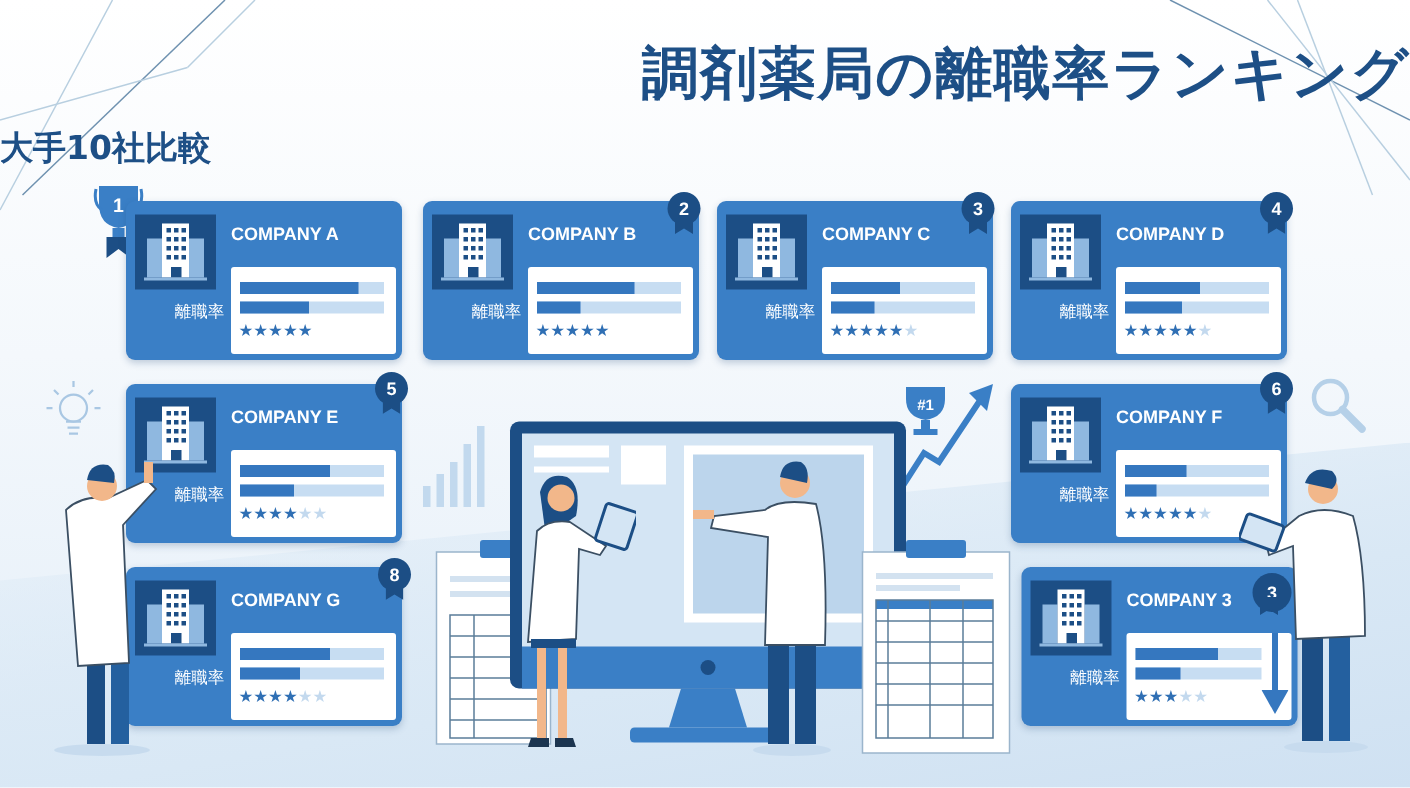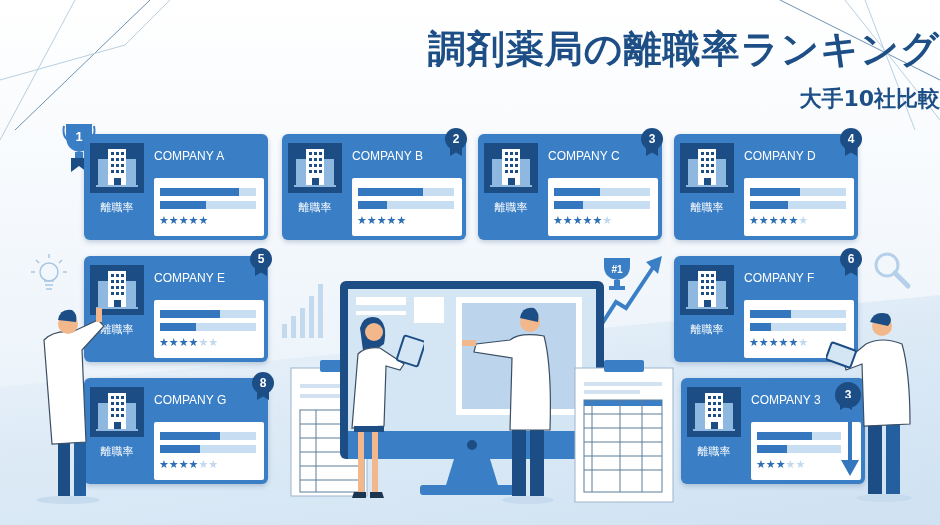--- a/index.html
+++ b/index.html
@@ -13,39 +13,39 @@
     position: absolute; left: 0; right: 0; bottom: 0; height: 230px;
     background: linear-gradient(170deg, rgba(214,230,245,0) 0%, #d9e8f5 60%, #cfe1f2 100%);
     clip-path: polygon(0 40%, 100% 0, 100% 100%, 0 100%);
   }
   svg.lines { position: absolute; left: 0; top: 0; }
   .title {
     position: absolute; left: 0; width: 940px; top: 24px; text-align: right;
     font-size: 38px; font-weight: bold; color: #1d4f86; letter-spacing: 1px;
   }
   .subtitle {
-    position: absolute; left: 0; width: 940px; top: 84px; text-align: right;
+    position: absolute; left: 0; width: 940px; top: 84px; text-align: left;
     font-size: 22px; font-weight: bold; color: #1d4f86;
   }
   .card {
     position: absolute; width: 184px; height: 106px;
     background: #3a7fc6; border-radius: 6px;
     box-shadow: 0 2px 5px rgba(30,70,120,0.25);
   }
   .card .bldg {
     position: absolute; left: 6px; top: 9px; width: 54px; height: 50px;
     background: #1c4e85;
   }
   .card .rate {
-    position: absolute; left: 4px; top: 66px; width: 58px; text-align: center;
+    position: absolute; left: 20px; top: 66px; width: 58px; text-align: center;
     color: #ffffff; font-size: 11px;
   }
   .card .cname {
     position: absolute; left: 70px; top: 15px; color: #ffffff;
-    font-family: "Liberation Sans", sans-serif; font-weight: normal; font-size: 12px;
+    font-family: "Liberation Sans", sans-serif; font-weight: bold; font-size: 12px;
   }
   .card .panel {
     position: absolute; left: 70px; top: 44px; width: 110px; height: 58px;
     background: #ffffff; border-radius: 2px;
   }
   .bar { position: absolute; left: 6px; width: 96px; height: 8px; background: #c7ddf2; }
   .bar .fill { position: absolute; left: 0; top: 0; bottom: 0; background: #3577bf; }
   .bar.b1 { top: 10px; }
   .bar.b2 { top: 23px; }
   .stars { position: absolute; left: 5px; top: 36px; font-size: 11px; letter-spacing: 0px; }

